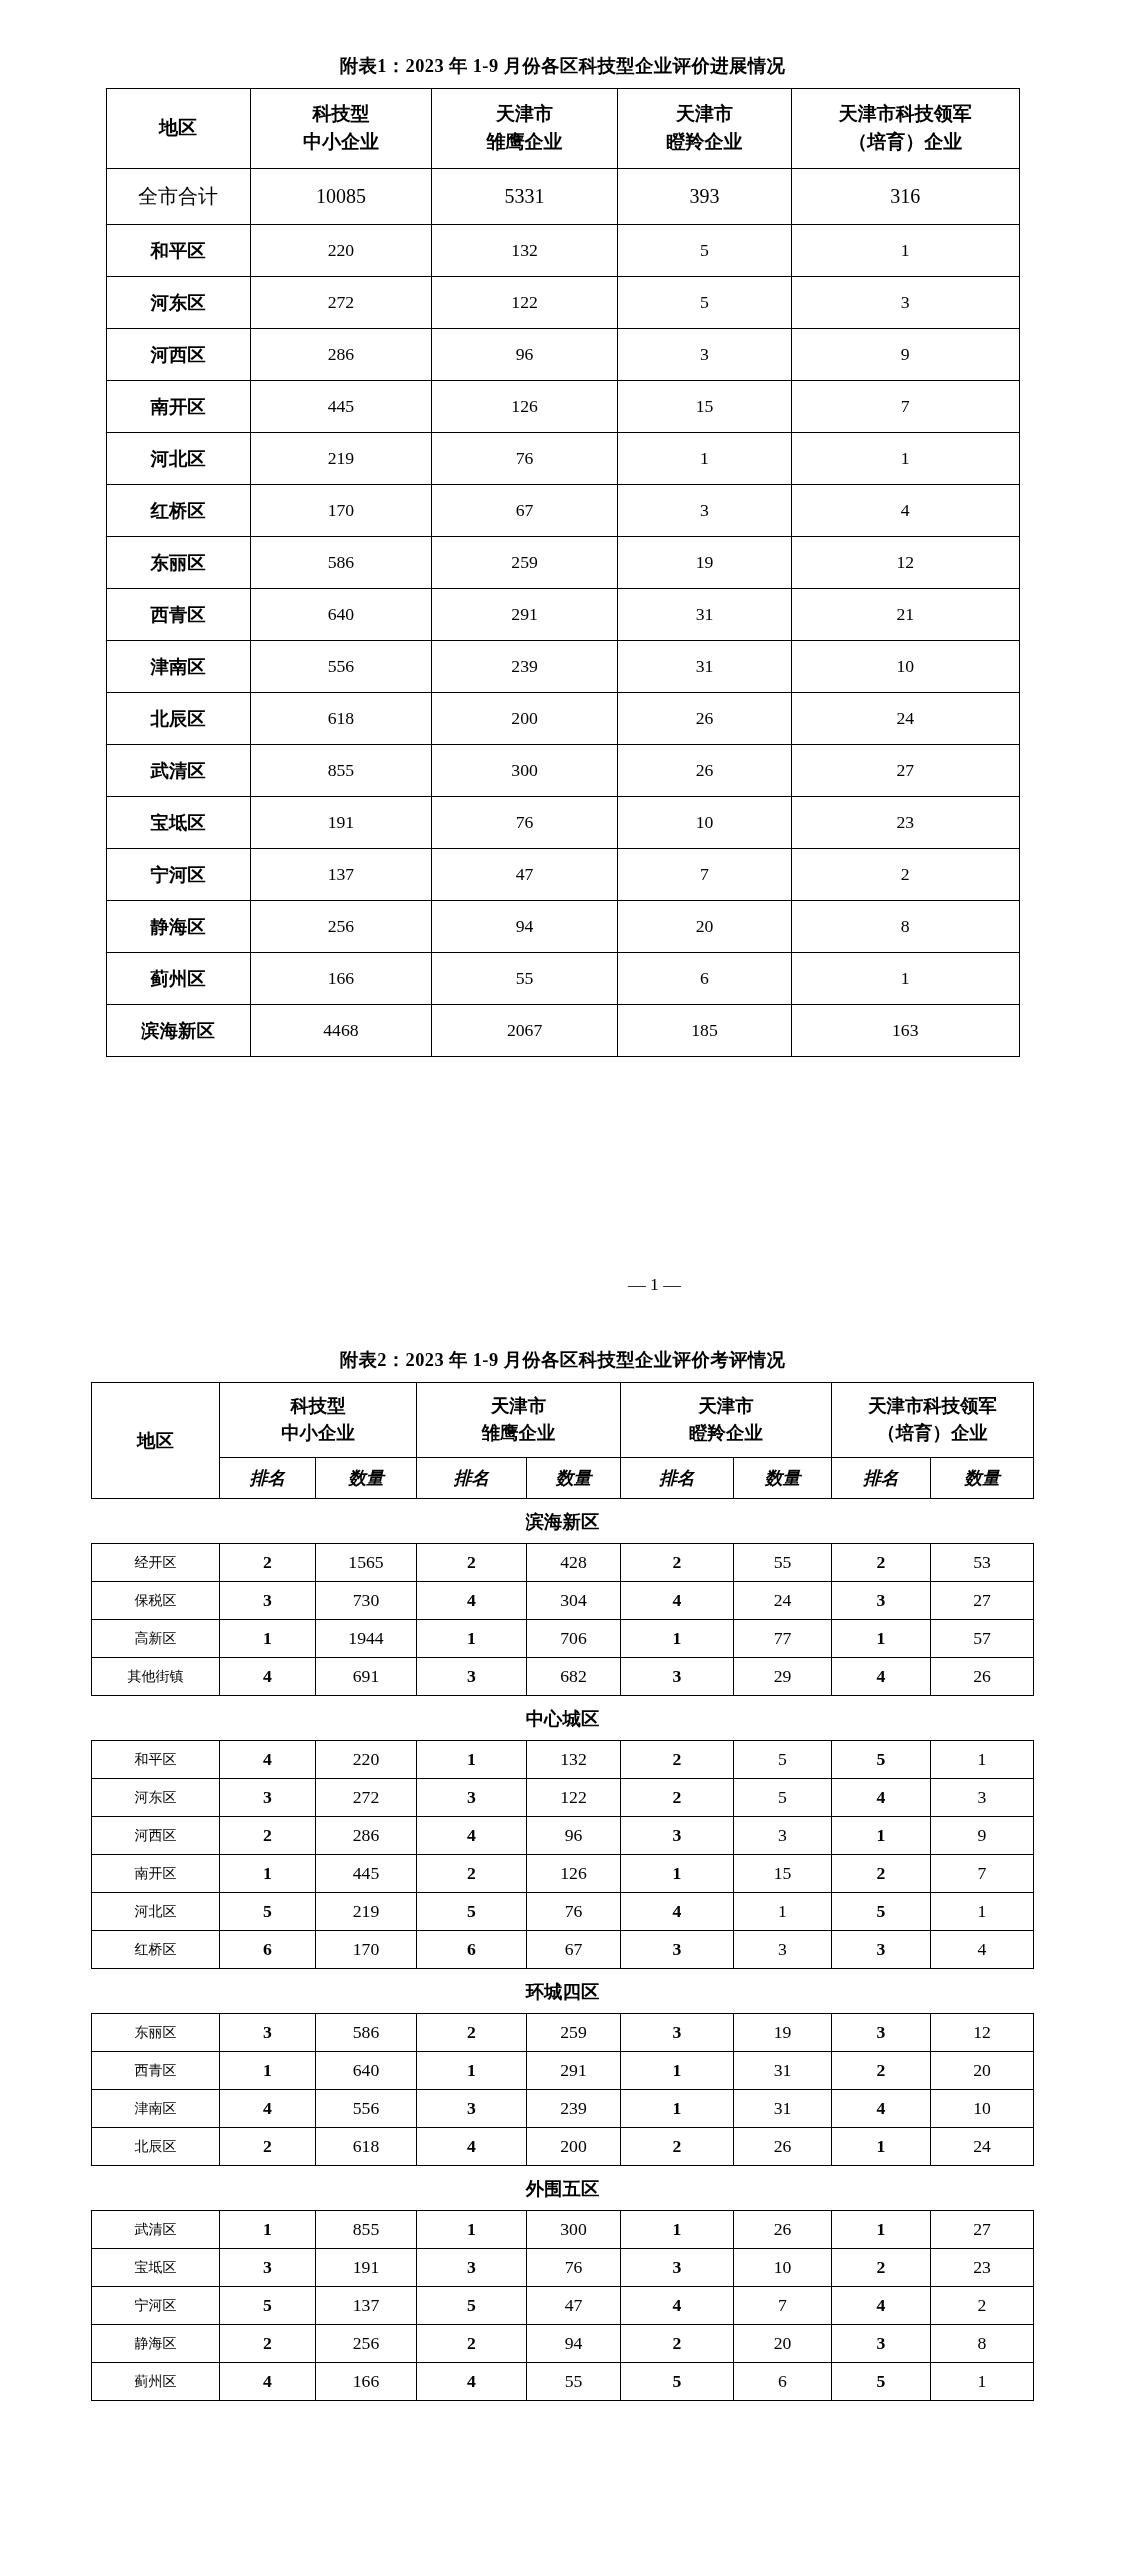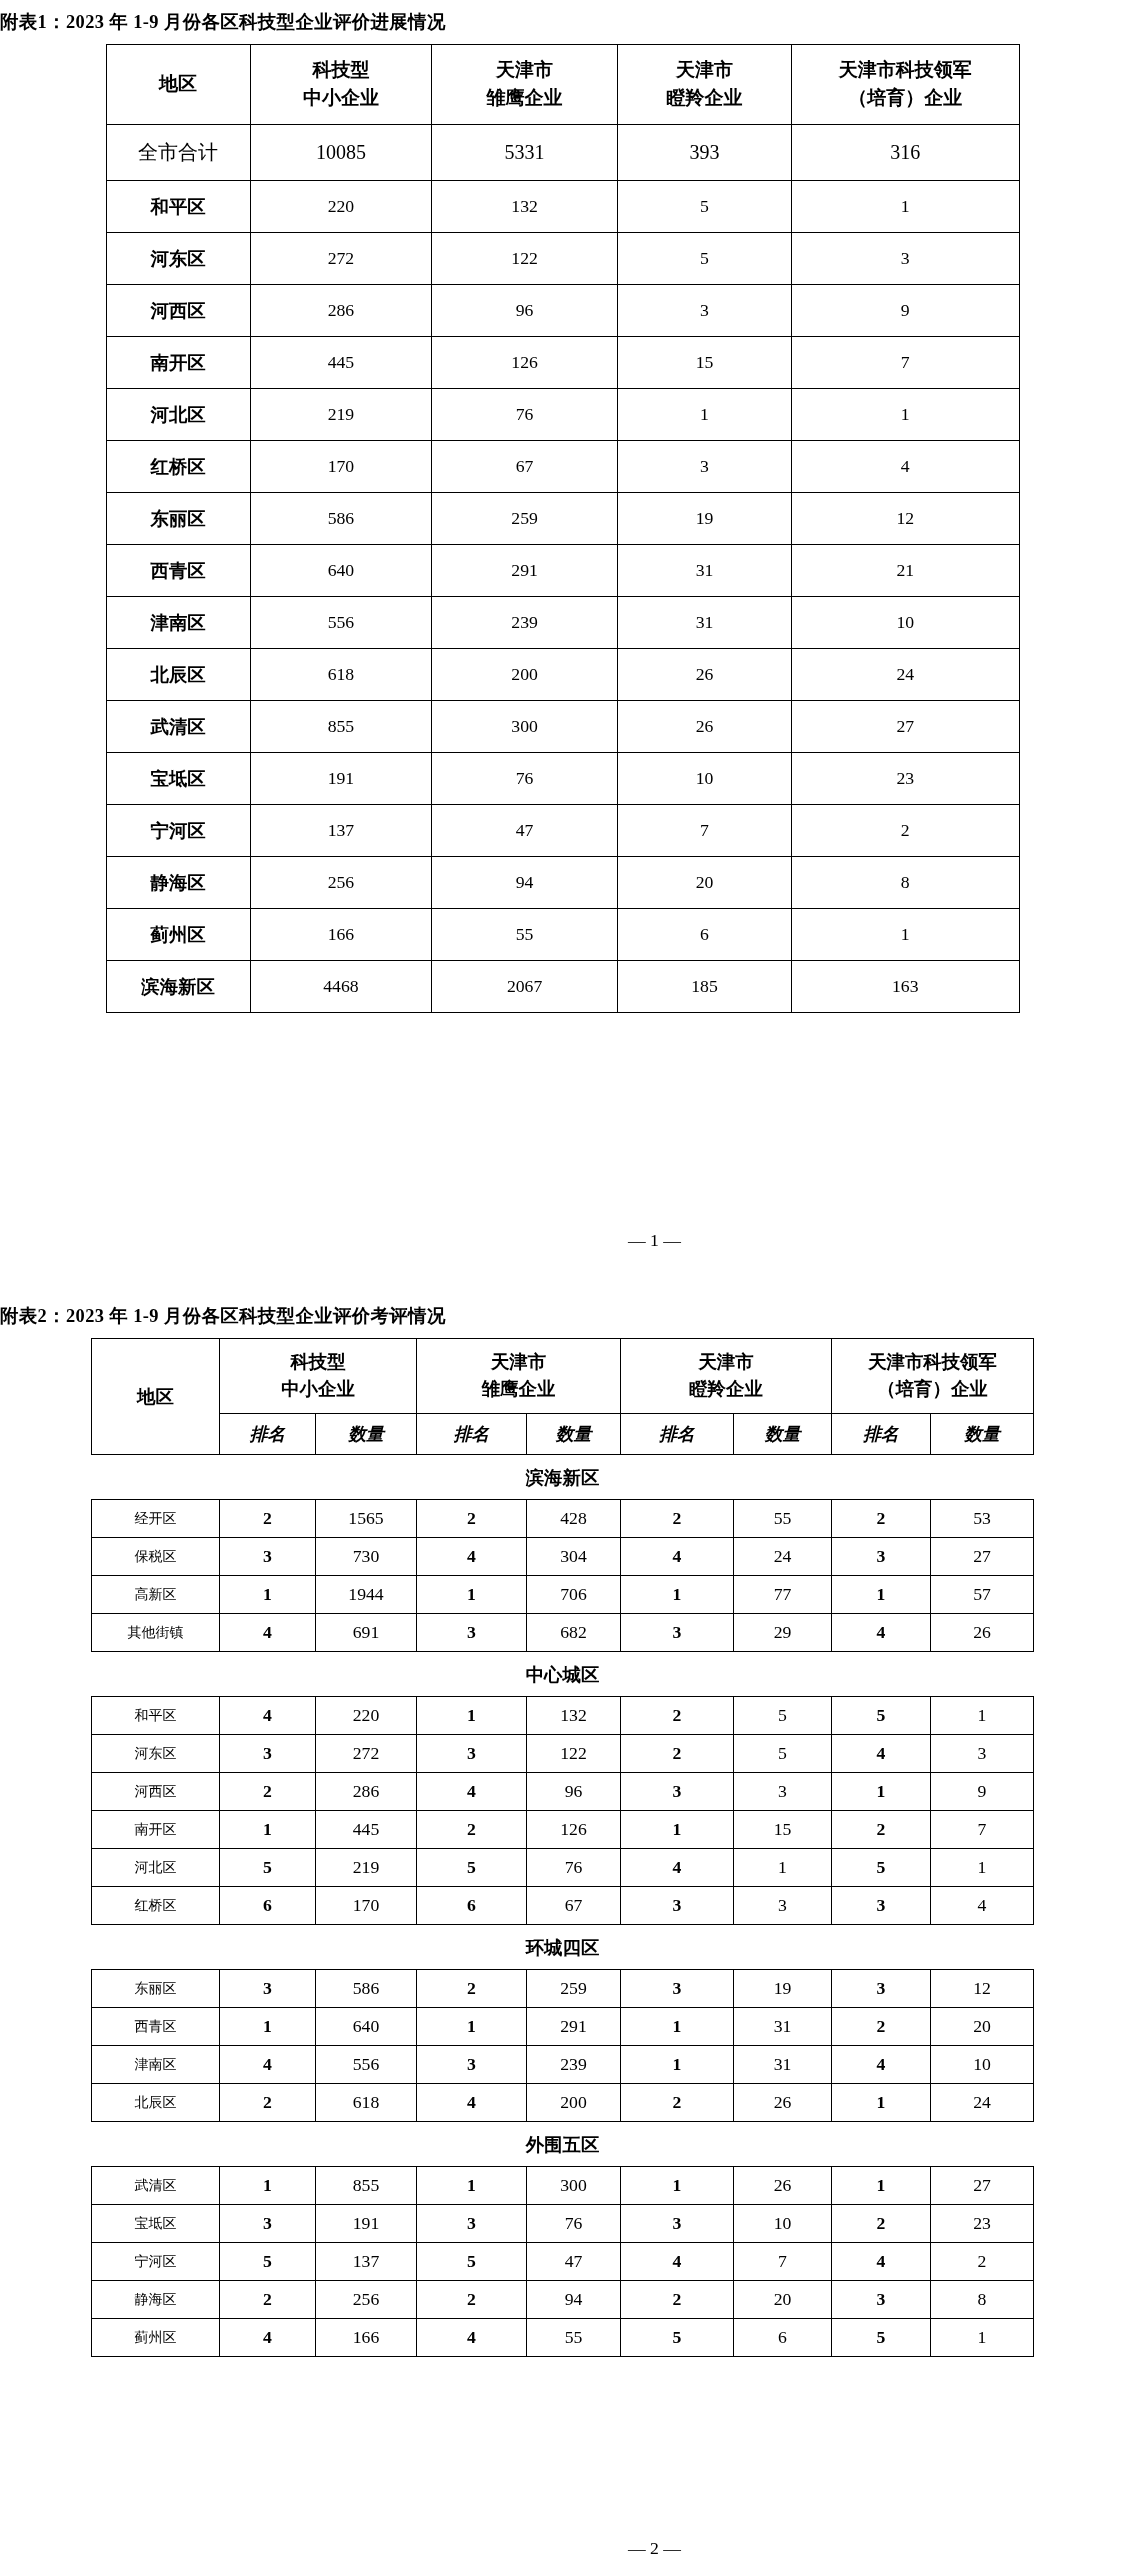--- a/index.html
+++ b/index.html
@@ -17,28 +17,30 @@
   .page {
     position: relative;
     width: 1125px;
     box-sizing: border-box;
   }
   .page-1 { height: 1276px; }
   .page-2 { height: 1300px; }
 
   
   .doc-title {
-    text-align: left;
+    text-align: center;
     font-size: 18.4px;
     font-weight: bold;
     letter-spacing: 0.4px;
     padding-top: 8.5px;
     padding-bottom: 10px;
+    margin-top: 44px;
   }
   .t2-title {
+    text-align: center;
     font-size: 18.4px;
     font-weight: bold;
     letter-spacing: 0.4px;
     padding-top: 27px;
     padding-bottom: 10px;
   }
 
   
   table.tbl {
     border-collapse: collapse;

